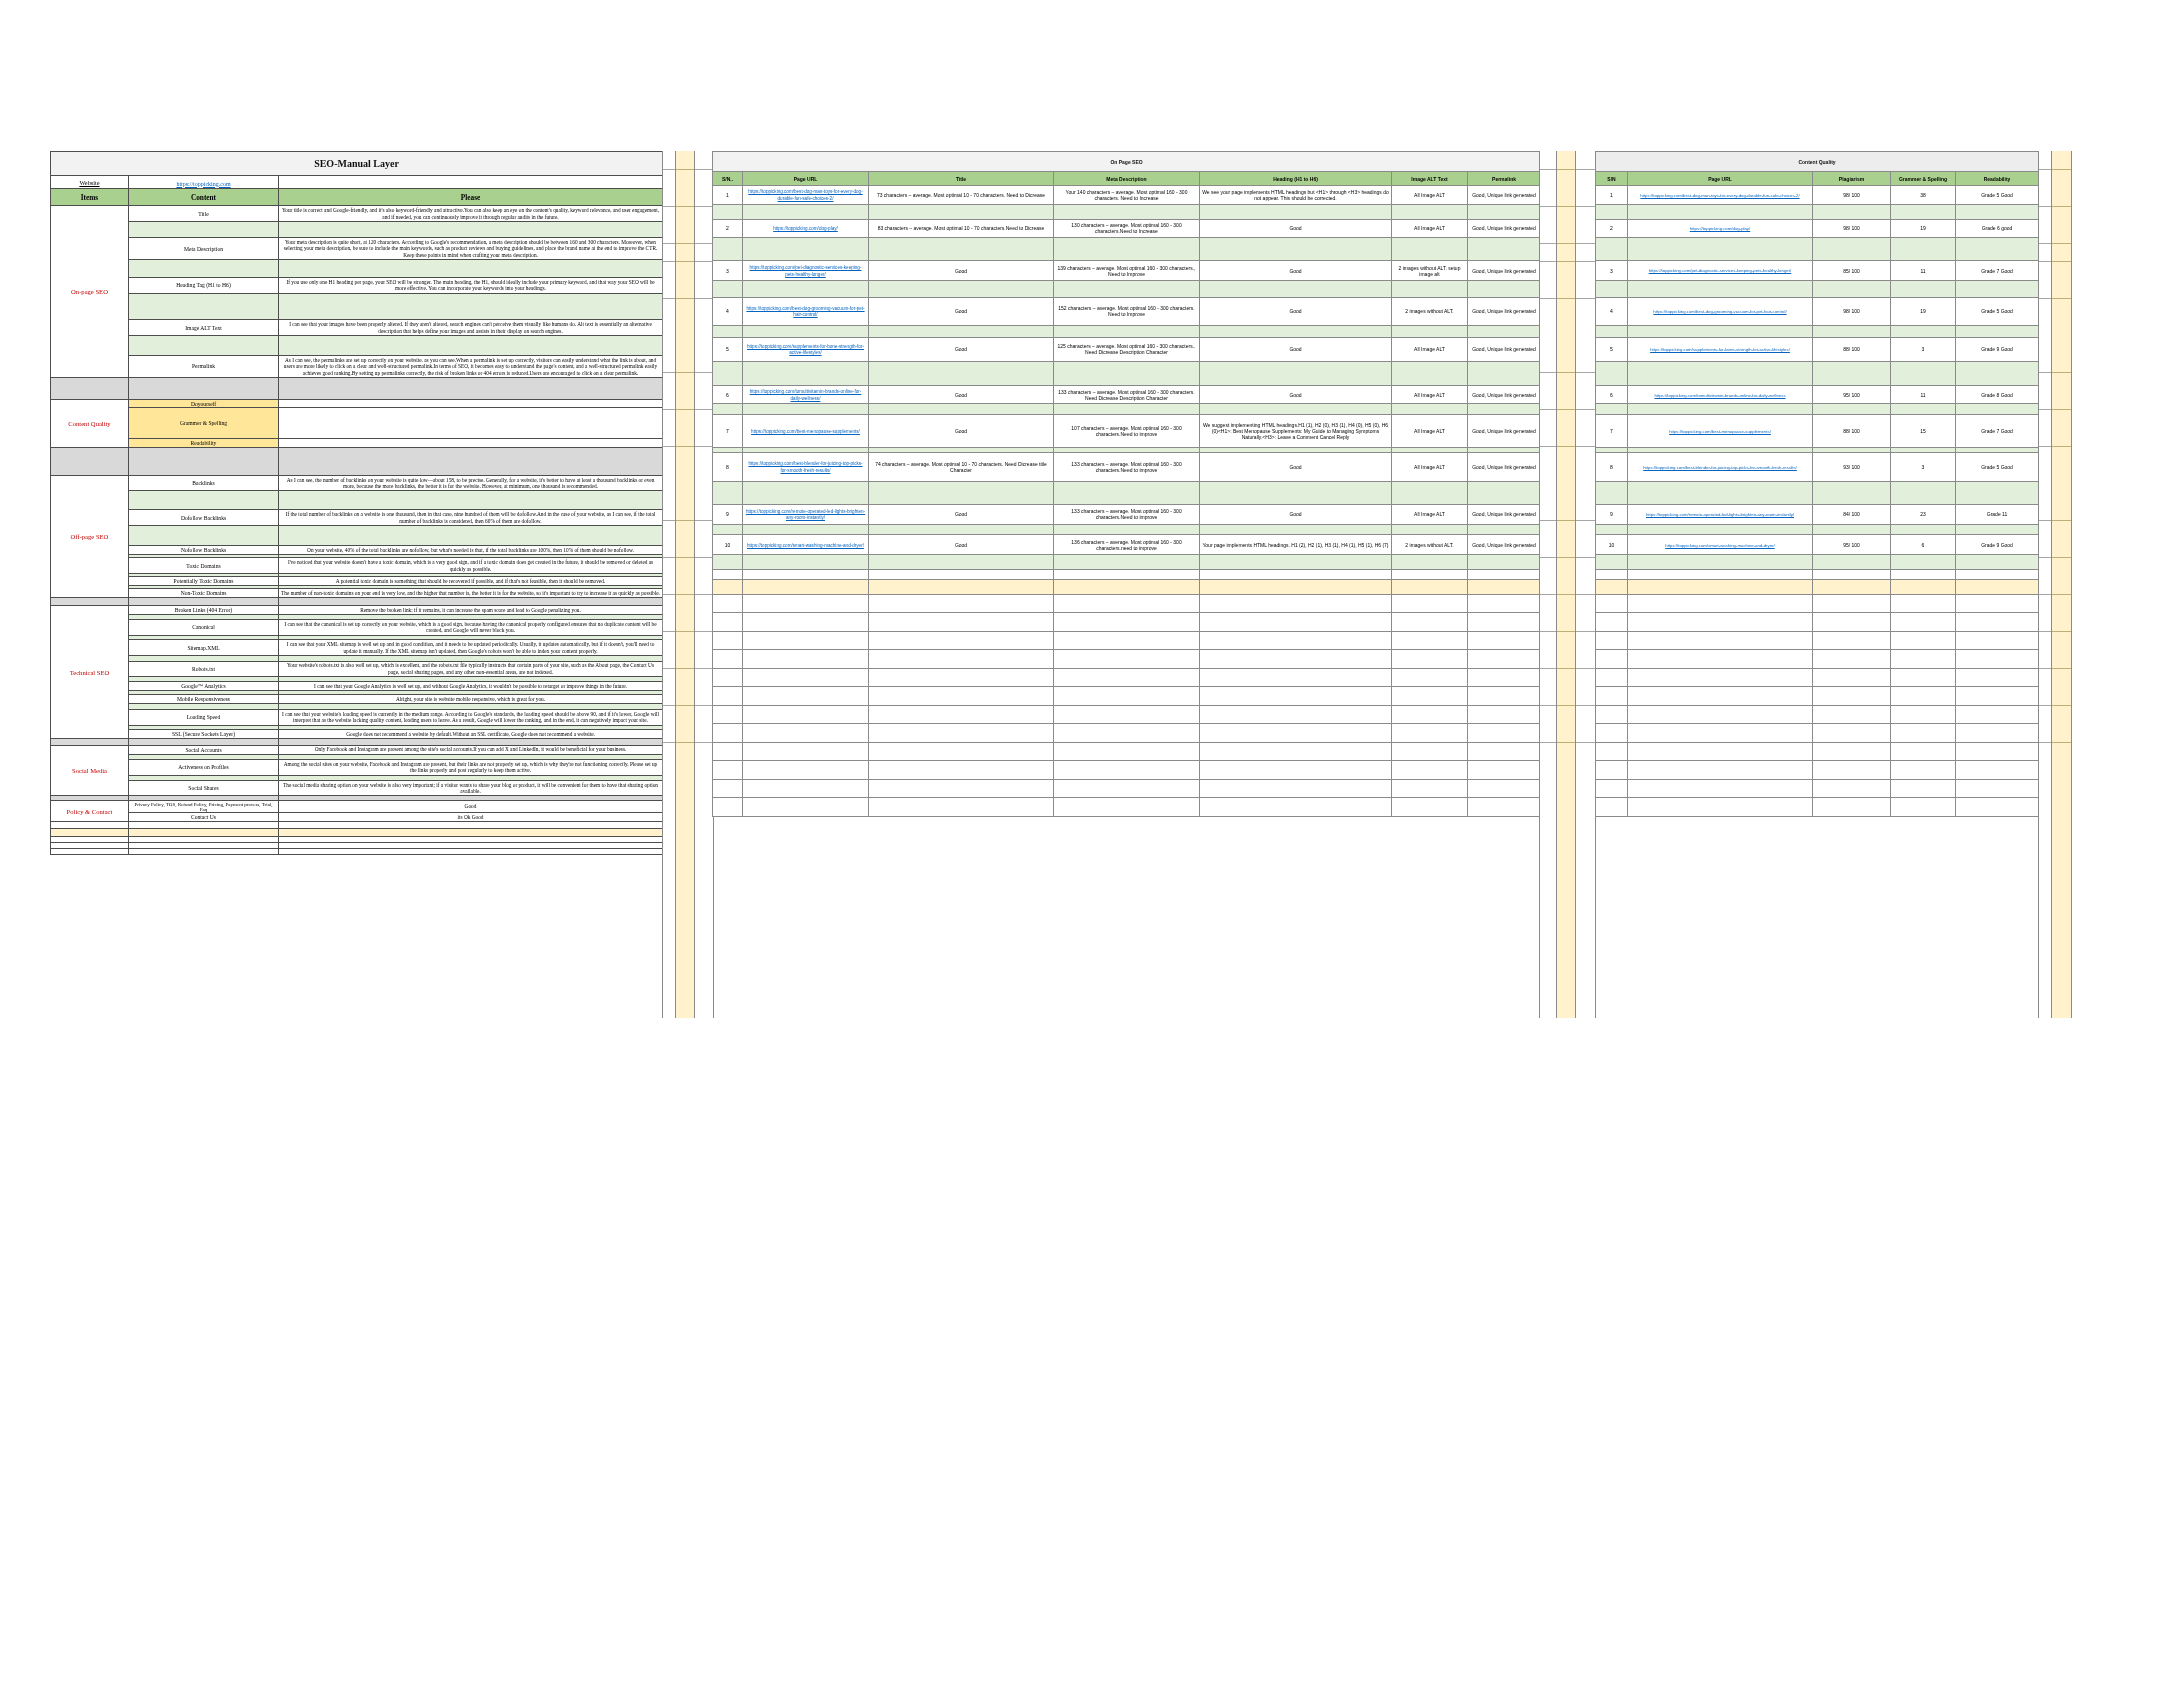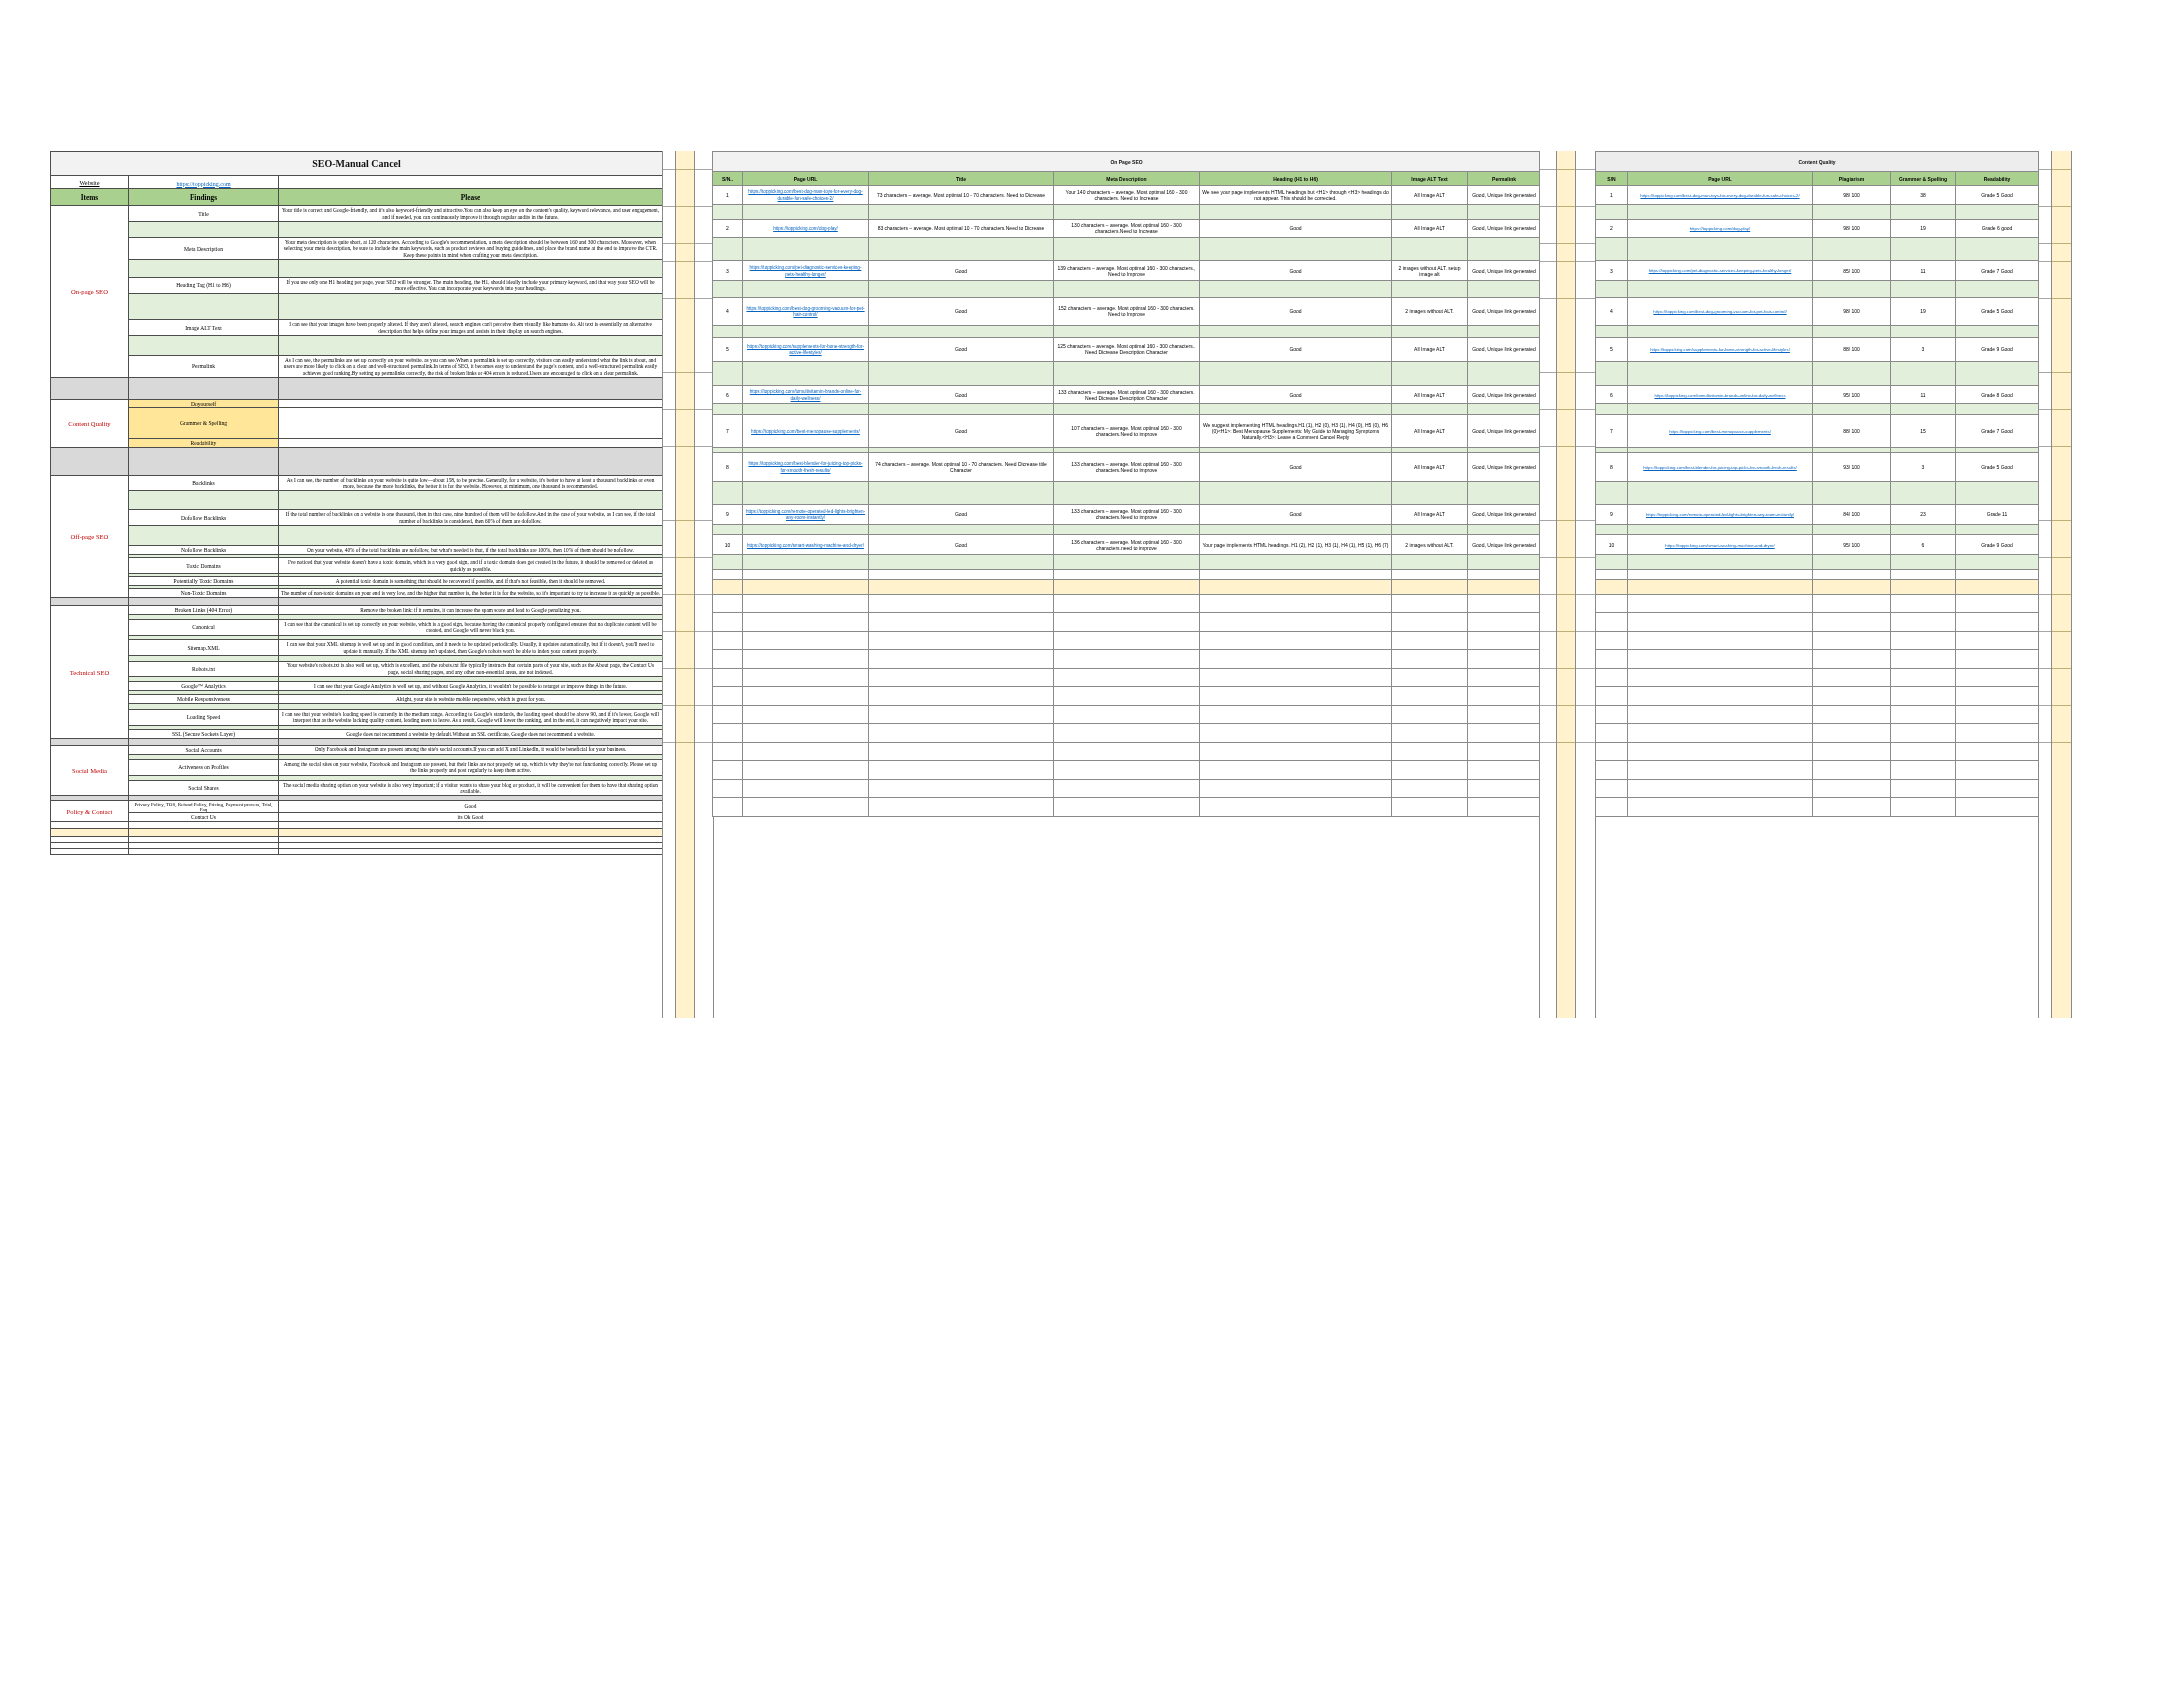--- a/index.html
+++ b/index.html
@@ -44,30 +44,30 @@
 <div class="sheet">
 
   <table class="ltab">
     <colgroup>
         <col style="width:78px">
         <col style="width:150px">
         <col style="width:384px">
       </colgroup>
     <tbody>
         <tr style="height:24px">
-          <td colspan="3" class="band">SEO-Manual Cancel</td>
+          <td colspan="3" class="band">SEO-Manual Layer</td>
         </tr>
     <tr style="height:12.6px">
       <td class="wlabel">Website</td>
       <td><a class="link" style="font-size:6px">https://toppicking.com</a></td>
       <td></td>
     </tr>
     <tr class="hdr" style="height:17px">
       <td>Items</td>
-      <td>Findings</td>
+      <td>Content</td>
       <td>Please</td>
     </tr>
 
     <tr>
       <td class="sec" rowspan="9">On-page SEO</td>
       <td class="fd">Title</td>
       <td class="cm">Your title is correct and Google-friendly, and it's also keyword-friendly and attractive.You can also keep an eye on the content's quality, keyword relevance, and user engagement, and if needed, you can continuously improve it through regular audits in the future.</td>
     </tr>
     <tr style="height:16px">
           <td class="gsep"></td>

